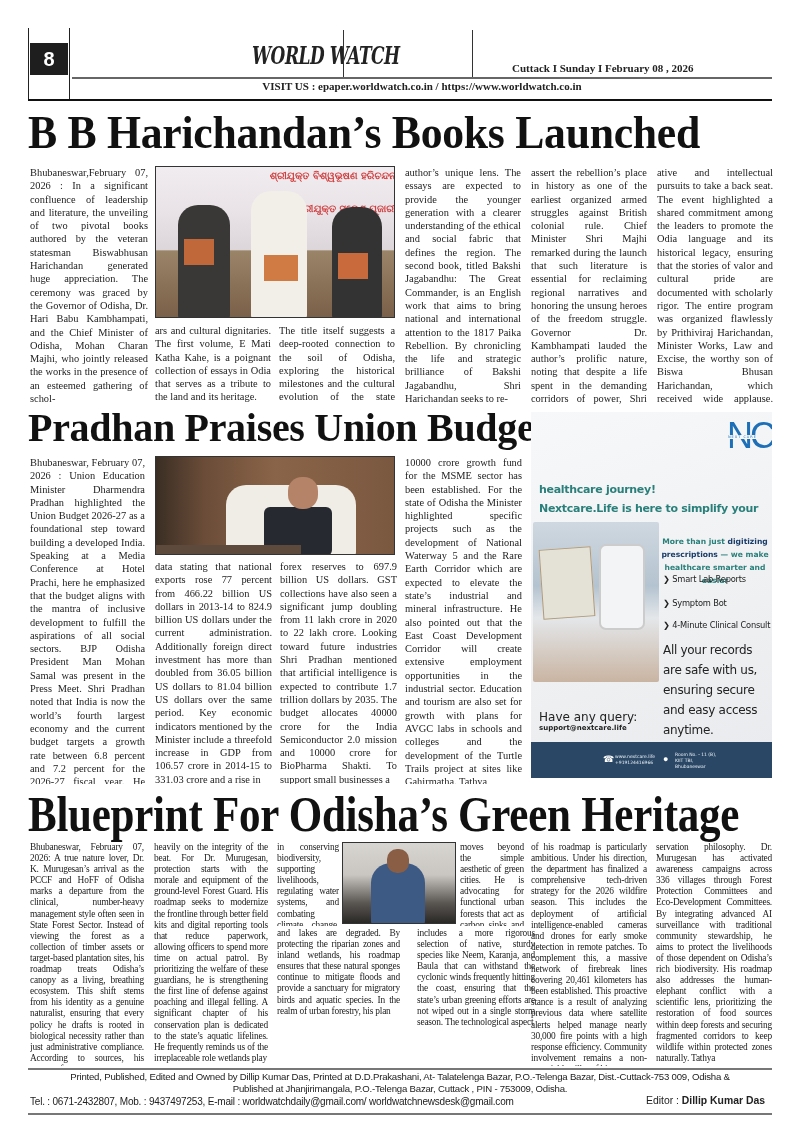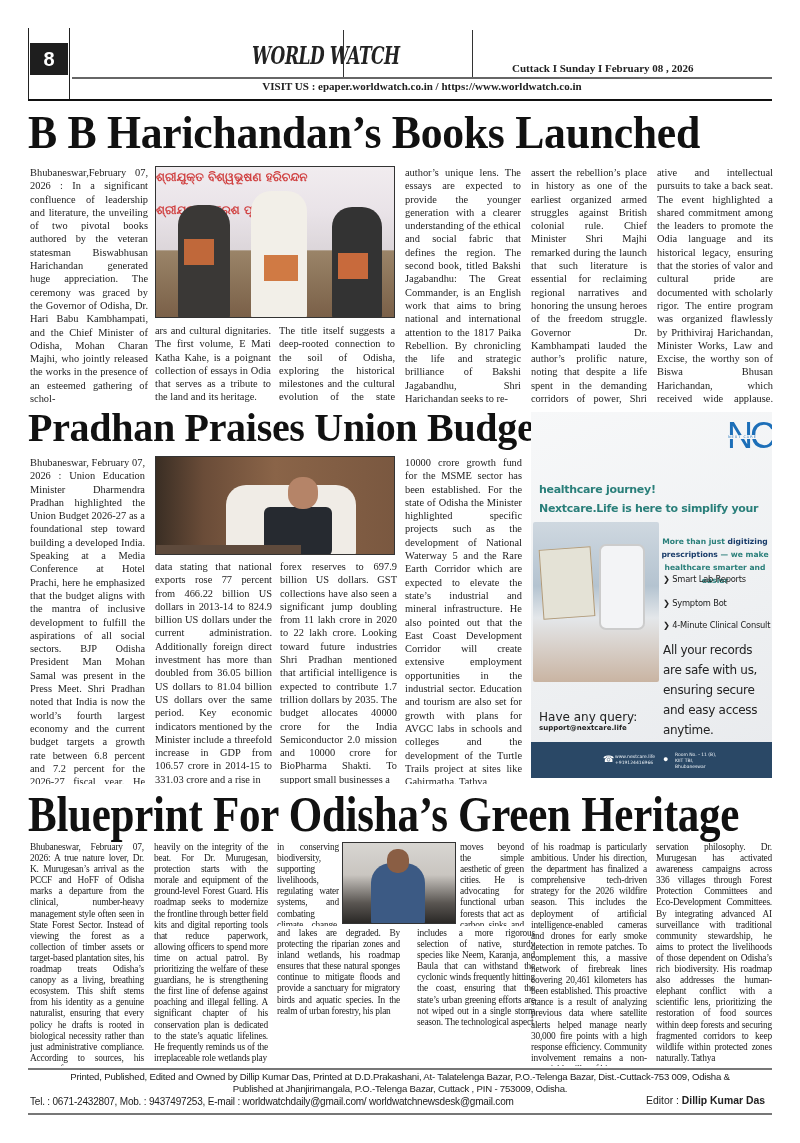--- a/index.html
+++ b/index.html
@@ -33,21 +33,21 @@
 
   
   .photo { border: 1px solid #333; overflow: hidden; }
   .photo1 { left: 155px; top: 166px; width: 240px; height: 152px;
     background: linear-gradient(180deg, #f1ecef 0%, #e9e3e8 30%, #dcd6da 55%, #9a8468 56%, #7a6048 100%); }
   .photo2 { left: 155px; top: 456px; width: 240px; height: 99px;
     background: linear-gradient(90deg, #3a2e24 0%, #6a4c38 20%, #8a6448 50%, #7a5840 100%); }
   .photo3 { left: 342px; top: 842px; width: 114px; height: 82px;
     background: linear-gradient(180deg, #d8d6d2 0%, #c9c5c0 40%, #5a5652 75%, #2a2826 100%); }
 
-  .banner-text { font-family: "DejaVu Sans", sans-serif; font-size: 12px; color: #d04040; font-weight: bold; text-align: left; }
+  .banner-text { font-family: "DejaVu Sans", sans-serif; font-size: 10px; color: #d04040; font-weight: bold; text-align: right; }
   .figure { position: absolute; border-radius: 20px 20px 4px 4px; }
 
   
   .ad { left: 531px; top: 412px; width: 241px; height: 366px; background: linear-gradient(160deg, #f7f8f9 0%, #eef0f2 60%, #e8eaed 100%); overflow: hidden; }
   .ad-title { left: 8px; top: 14px; font-family: "DejaVu Sans", sans-serif; font-size: 12.5px; line-height: 23px; color: #222; letter-spacing: -0.3px; }
   .ad-logo { left: 196px; top: 4px; width: 40px; height: 42px; }
   .ad-logo .nc { font-family: "Liberation Sans", sans-serif; font-size: 36px; color: #1d6fb8; font-weight: 300; line-height: 40px; letter-spacing: -3px; }
   .ad-logo .sub { position: absolute; top: 19px; left: 1px; font-family: "DejaVu Sans", sans-serif; font-size: 3.5px; letter-spacing: 1px; color: #1d6fb8; background: #f6f7f8; }
   .ad-tagline { left: 8px; top: 68px; width: 230px; font-family: "DejaVu Sans", sans-serif; font-weight: bold; font-size: 11px; line-height: 19px; color: #2a7f7a; letter-spacing: -0.3px; }
   .ad-photo { left: 2px; top: 110px; width: 126px; height: 160px;

